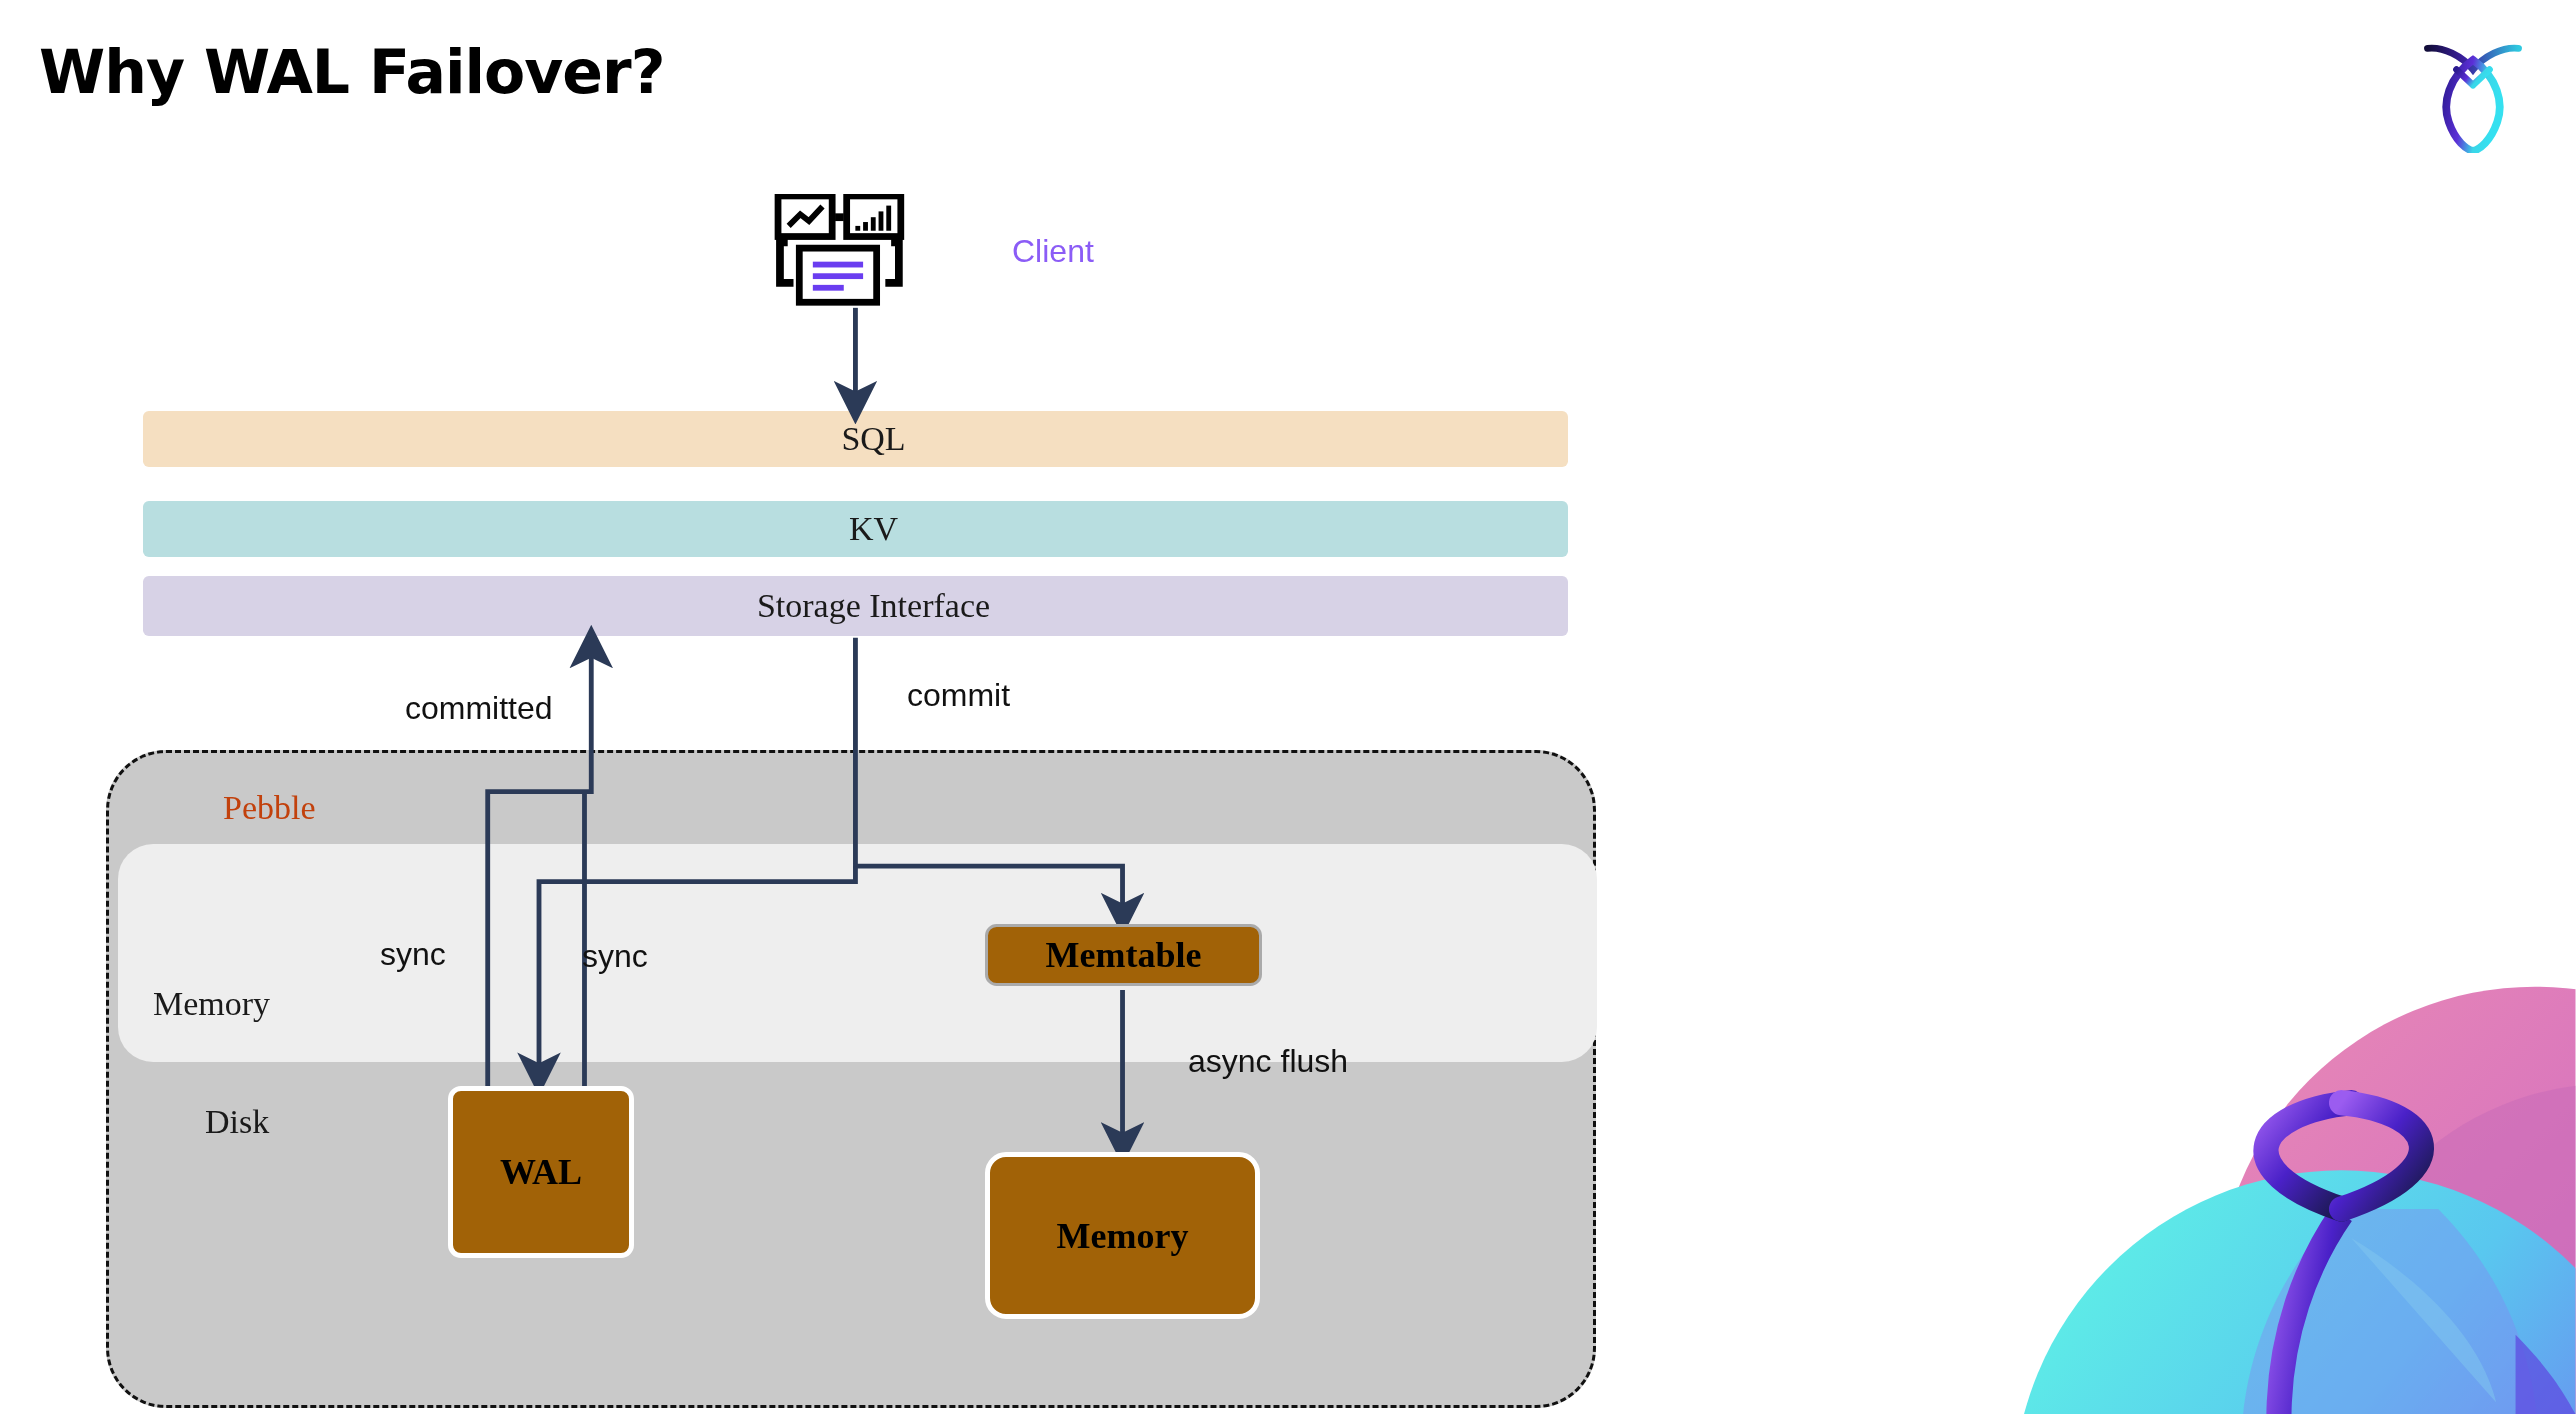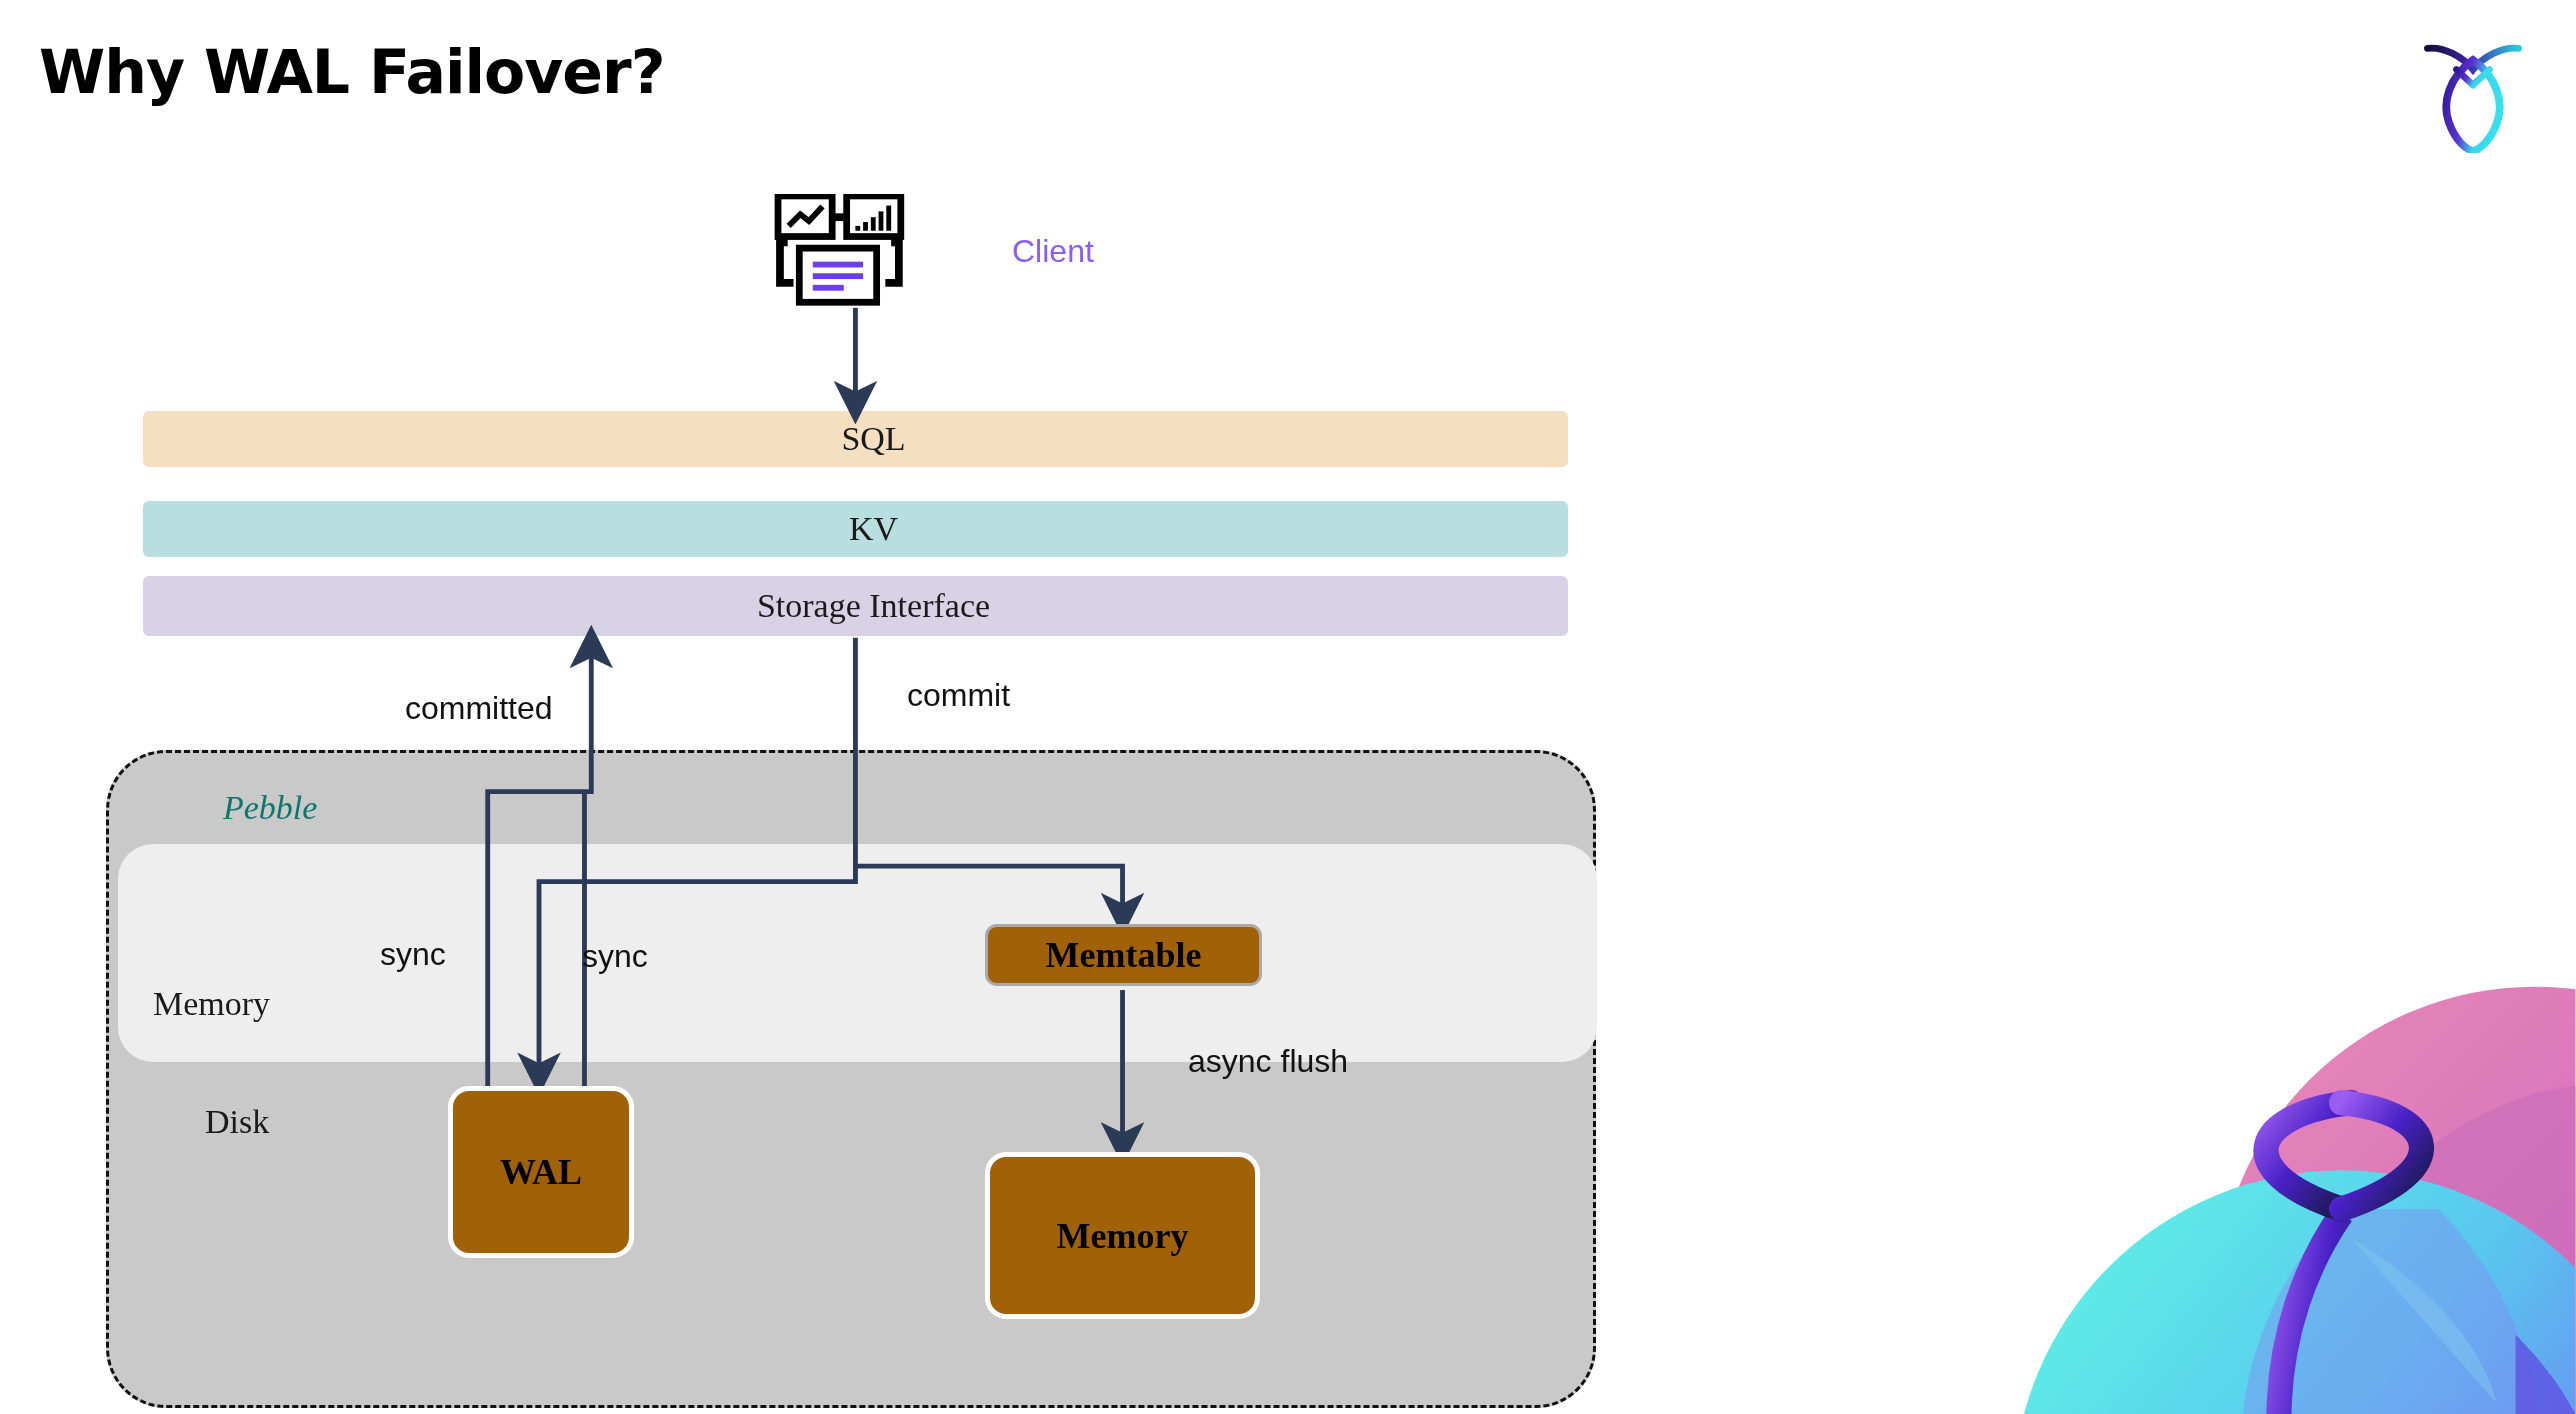--- a/index.html
+++ b/index.html
@@ -54,21 +54,21 @@
   
   #pebble-box{
     position:absolute;left:106px;top:750px;width:1490px;height:658px;
     background:#c9c9c9;
     border:3.9px dashed #111;
     border-radius:60px;
     box-sizing:border-box;
   }
   #pebble-label{
     position:absolute;left:223px;top:789px;
-    font-family:"Liberation Serif", serif;font-size:34px;color:#0f766e;font-style:italic;
+    font-family:"Liberation Serif", serif;font-size:34px;color:#c2410c;
   }
   
   #memory-box{
     position:absolute;left:118px;top:844px;width:1479px;height:218px;
     background:#eeeeee;
     border-radius:35px 35px 35px 35px;
     box-sizing:border-box;
   }
   #memory-label{
     position:absolute;left:153px;top:985px;
@@ -89,21 +89,21 @@
     font-size:36px;
     color:#000;
     box-sizing:border-box;
   }
   #node-memtable{
     left:985px;top:924px;width:277px;height:62px;
     border:3.9px solid #aaaaaa;border-radius:11.6px;
   }
   #node-wal{
     left:448px;top:1086px;width:186px;height:172px;
-    border:5.8px solid #ffffff;border-radius:21px;
+    border:5.8px solid #ffffff;border-radius:13px;
   }
   #node-sstable{
     left:985px;top:1152px;width:275px;height:167px;
     border:5.8px solid #ffffff;border-radius:21px;
   }
 
   
   .edge-label{
     position:absolute;
     font-family:"Liberation Sans", sans-serif;

